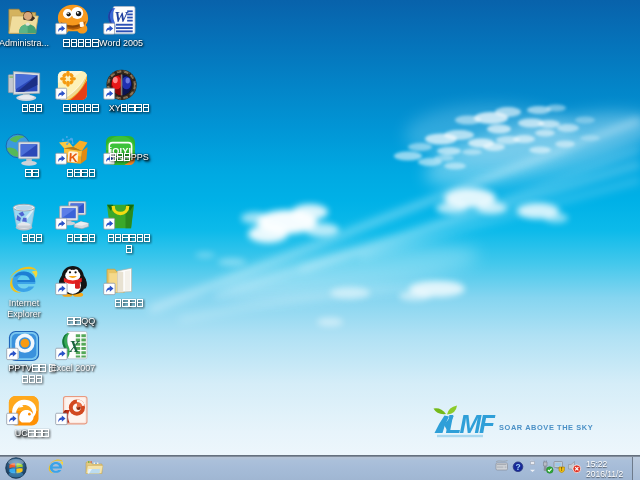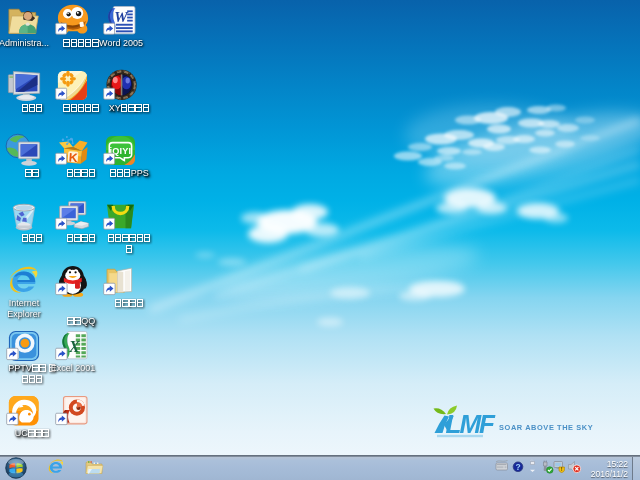--- a/index.html
+++ b/index.html
@@ -11,21 +11,21 @@
 .lb{position:absolute;width:76px;text-align:center;color:#fff;font-size:9px;line-height:10.5px;
  text-shadow:1px 1px 2px rgba(0,0,0,.95),0 0 2px rgba(0,0,0,.6);}
 .lbw{filter:drop-shadow(1px 1px 1px rgba(0,0,0,.8));padding-left:8px;}
 .c{display:inline-block;width:4.4px;height:6.2px;margin:0 0.4px;position:relative;top:1px;
 border:1px solid #fff;
 background:linear-gradient(to bottom,rgba(0,0,0,0) 2.2px,#fff 2.2px,#fff 3.2px,rgba(0,0,0,0) 3.2px);}
 #bar{position:absolute;left:0;top:455px;width:640px;height:25px;
 background:linear-gradient(to bottom,#5f6a78 0,#6e7987 5%,#b5c2d4 9%,#abc0da 22%,#a6bcd8 50%,#a2b9d5 80%,#a0b6d2 100%);}
 #sdesk{position:absolute;right:0;top:457px;width:7px;height:23px;
 border-left:1px solid #6e7b8c;background:linear-gradient(to bottom,#bccbde,#a9bed9);}
-#clock{position:absolute;right:12px;top:458.5px;width:42px;font-weight:normal;text-align:right;color:#fff;font-size:8.5px;line-height:10px;
+#clock{position:absolute;right:12px;top:458.5px;width:42px;font-weight:normal;text-align:left;color:#fff;font-size:8.5px;line-height:10px;
 text-shadow:0 1px 1px rgba(0,0,0,.55);}
 #logo{position:absolute;left:433px;top:405px;}
 </style></head>
 <body>
 <div id="desk">
 <svg id="clouds" width="640" height="480" viewBox="0 0 640 480">
  <defs>
   <filter id="b2" x="-80%" y="-80%" width="260%" height="260%">
           <feGaussianBlur stdDeviation="1.8"></feGaussianBlur>
         </filter>
@@ -382,29 +382,29 @@
 </svg>
 
 <div class="lb" style="left:-14px;top:38px">Administra...</div>
 <div class="lb lbw" style="left:35px;top:38px"><span class="c"></span><span class="c"></span><span class="c"></span><span class="c"></span><span class="c"></span></div>
 <div class="lb" style="left:83px;top:38px">Word 2005</div>
 <div class="lb lbw" style="left:-14px;top:103px"><span class="c"></span><span class="c"></span><span class="c"></span></div>
 <div class="lb lbw" style="left:35px;top:103px"><span class="c"></span><span class="c"></span><span class="c"></span><span class="c"></span><span class="c"></span></div>
 <div class="lb lbw" style="left:83px;top:103px">XY<span class="c"></span><span class="c"></span><span class="c"></span><span class="c"></span></div>
 <div class="lb lbw" style="left:-14px;top:168px"><span class="c"></span><span class="c"></span></div>
 <div class="lb lbw" style="left:35px;top:168px"><span class="c"></span><span class="c"></span><span class="c"></span><span class="c"></span></div>
-<div class="lb lbw" style="left:83px;top:168px"><span class="c"></span><span class="c"></span><span class="c"></span>PPS</div>
+<div class="lb lbw" style="left:83px;top:152px"><span class="c"></span><span class="c"></span><span class="c"></span>PPS</div>
 <div class="lb lbw" style="left:-14px;top:233px"><span class="c"></span><span class="c"></span><span class="c"></span></div>
 <div class="lb lbw" style="left:35px;top:233px"><span class="c"></span><span class="c"></span><span class="c"></span><span class="c"></span></div>
 <div class="lb lbw" style="left:83px;top:233px"><span class="c"></span><span class="c"></span><span class="c"></span><span class="c"></span><span class="c"></span><span class="c"></span><br><span class="c"></span></div>
 <div class="lb" style="left:-14px;top:298px">Internet<br>Explorer</div>
 <div class="lb lbw" style="left:35px;top:316px"><span class="c"></span><span class="c"></span>QQ</div>
 <div class="lb lbw" style="left:83px;top:298px"><span class="c"></span><span class="c"></span><span class="c"></span><span class="c"></span></div>
 <div class="lb lbw" style="left:-14px;top:363px">PPTV<span class="c"></span><span class="c"></span> <span class="c"></span><br><span class="c"></span><span class="c"></span><span class="c"></span></div>
-<div class="lb" style="left:35px;top:363px">Excel 2001</div>
+<div class="lb" style="left:35px;top:363px">Excel 2007</div>
 <div class="lb lbw" style="left:-14px;top:428px">UC<span class="c"></span><span class="c"></span><span class="c"></span></div>
 
 <svg id="logo" width="200" height="40" viewBox="0 0 200 40">
  <g>
   <path d="M13,9 Q8,2 0.5,3.5 Q4,10 13,9" fill="#74b919"></path>
   <path d="M14,9.5 Q15.5,2 24,0.5 Q23,9 14,9.5" fill="#8ccb2a"></path>
   <path d="M11.5,10.5 Q5.5,19 1.5,28 L9.5,28 Q11.5,19.5 16,11.5 Z" fill="#2e9fd8"></path>
   <path d="M11,20 Q16,12.5 21,10.5 L14,25 Z" fill="#2e9fd8"></path>
   <text x="12.5" y="28" font-size="26" font-weight="bold" font-style="italic" fill="#2e9fd8" font-family="Liberation Sans" letter-spacing="-2">LMF</text>
   <rect x="4" y="29.8" width="46" height="2.4" fill="#a8d8f0"></rect>

